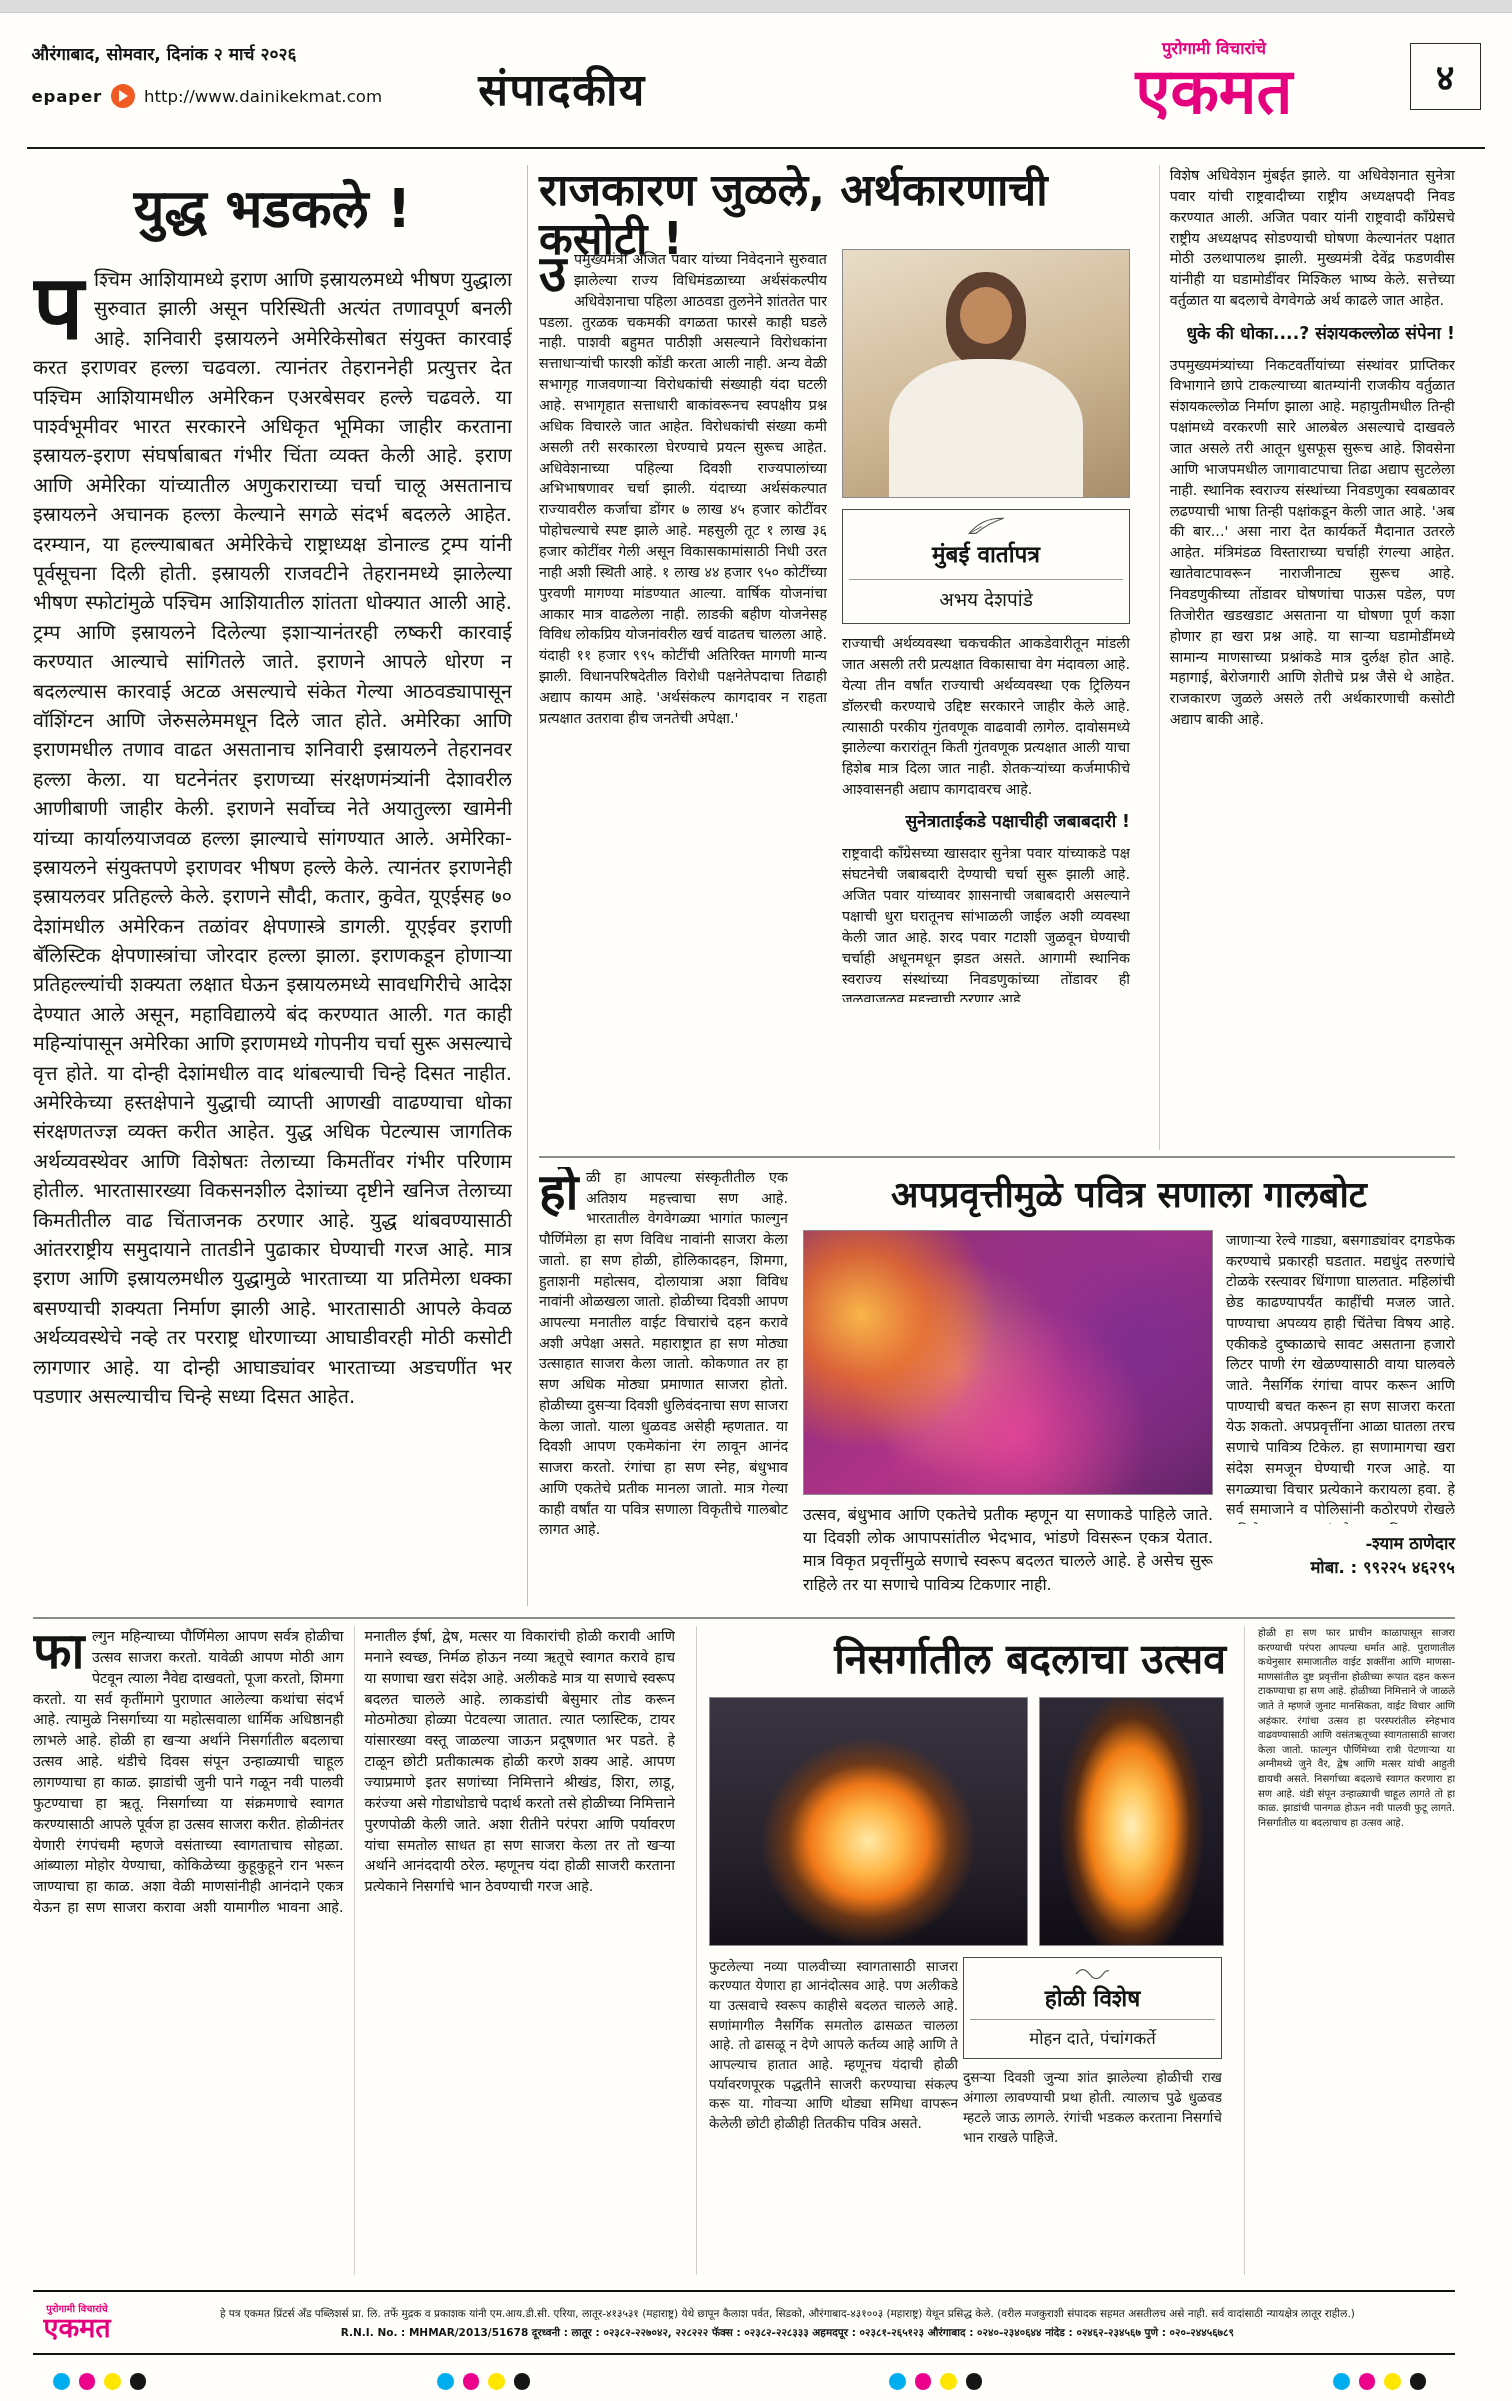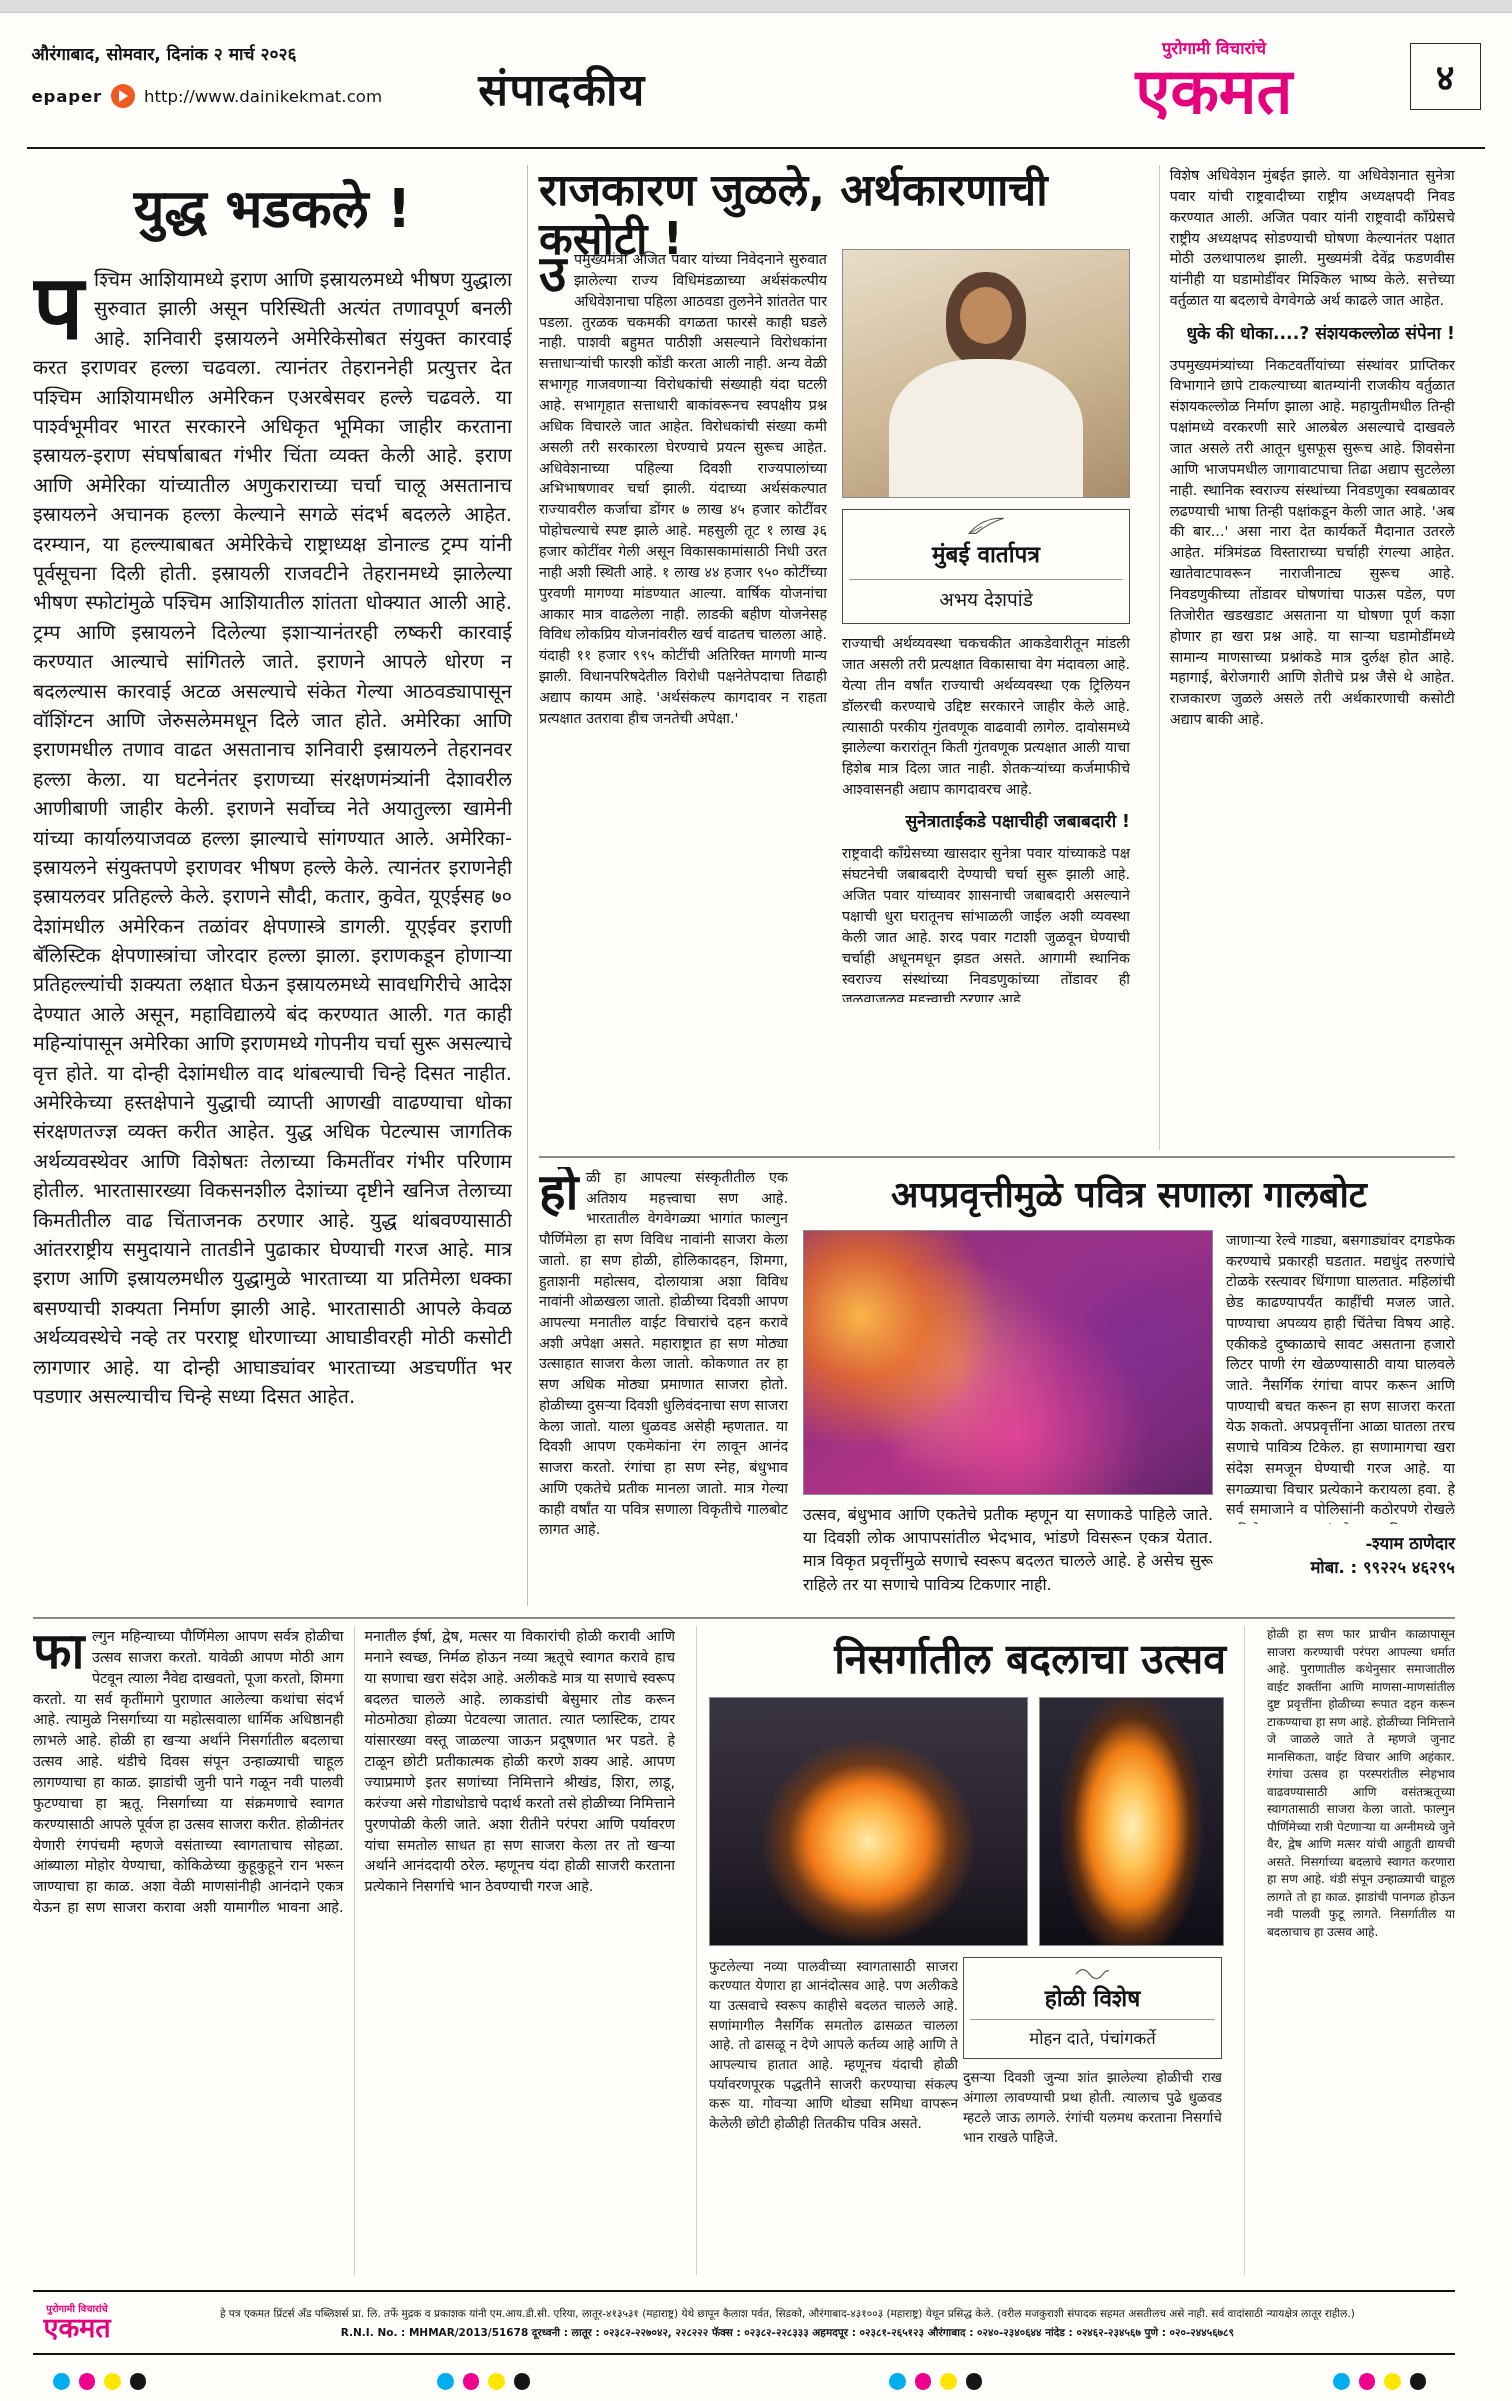--- a/index.html
+++ b/index.html
@@ -79,21 +79,21 @@
         background:radial-gradient(ellipse 40% 55% at 50% 52%, #fff0b8 0%, #ffc355 30%, #f07d14 58%, rgba(90,45,18,.9) 80%, transparent 100%),
         linear-gradient(#2e2a35,#1b1722 70%,#100d15);}
   .below-row{display:flex;gap:5px;margin-top:10.5px;height:331px;overflow:hidden;}
   .subL{width:249px;font-size:13.6px;line-height:1.45;}
   .subR{width:259px;}
   .box2{border:1.5px solid #4a4a4a;text-align:center;padding:7.5px 6px 9px;margin-bottom:9px;}
   .box2 .ttl{font-size:22.6px;font-weight:bold;}
   .box2 .auth{font-size:16.6px;margin-top:6.8px;border-top:0.8px solid #9a9a9a;padding-top:6px;}
   .subR .txt{font-size:13.6px;line-height:1.45;height:143px;}
   .rightcol{position:absolute;left:1211px;top:0;width:211px;height:100%;border-left:0.8px solid #cfcfcf;
-        padding-left:22px;box-sizing:border-box;font-size:12px;line-height:1.46;}
+        padding-left:13px;box-sizing:border-box;font-size:10px;line-height:1.46;}
   
   .footer{position:absolute;left:33px;top:2277px;width:1422px;height:65px;border-top:2.3px solid #111;
         border-bottom:2.3px solid #111;display:flex;align-items:center;gap:19.6px;padding:0 10.5px;box-sizing:border-box;}
   .f-logo{text-align:center;line-height:1;flex:0 0 auto;}
   .f-logo .tag{font-size:9.8px;font-weight:bold;color:#e5007d;}
   .f-logo .name{font-size:27px;font-weight:bold;color:#e5007d;}
   .f-lines{flex:1;text-align:center;}
   .f1{font-size:10.5px;line-height:1.4;}
   .f2{font-size:10.5px;font-weight:bold;margin-top:3.8px;}
   
@@ -202,21 +202,21 @@
       <div class="below-row">
         <div class="subL just">फुटलेल्या नव्या पालवीच्या स्वागतासाठी साजरा करण्यात येणारा हा आनंदोत्सव आहे. पण अलीकडे या उत्सवाचे स्वरूप काहीसे बदलत चालले आहे. सणांमागील नैसर्गिक समतोल ढासळत चालला आहे. तो ढासळू न देणे आपले कर्तव्य आहे आणि ते आपल्याच हातात आहे. म्हणूनच यंदाची होळी पर्यावरणपूरक पद्धतीने साजरी करण्याचा संकल्प करू या. गोवऱ्या आणि थोड्या समिधा वापरून केलेली छोटी होळीही तितकीच पवित्र असते.</div>
         <div class="subR">
           <div class="box2">
             <svg class="flourish" width="39" height="13.6" viewBox="0 0 52 18">
                 <path d="M4 12 q9 -12 18 0 q9 12 18 0 q4 -6 8 -4" fill="none" stroke="#555" stroke-width="1.6"></path>
               </svg>
             <div class="ttl">होळी विशेष</div>
             <div class="auth">मोहन दाते, पंचांगकर्ते</div>
           </div>
-          <div class="txt just">दुसऱ्या दिवशी जुन्या शांत झालेल्या होळीची राख अंगाला लावण्याची प्रथा होती. त्यालाच पुढे धुळवड म्हटले जाऊ लागले. रंगांची यलमध करताना निसर्गाचे भान राखले पाहिजे.</div>
+          <div class="txt just">दुसऱ्या दिवशी जुन्या शांत झालेल्या होळीची राख अंगाला लावण्याची प्रथा होती. त्यालाच पुढे धुळवड म्हटले जाऊ लागले. रंगांची भडकल करताना निसर्गाचे भान राखले पाहिजे.</div>
         </div>
       </div>
     </div>
 
     <div class="rightcol just">होळी हा सण फार प्राचीन काळापासून साजरा करण्याची परंपरा आपल्या धर्मात आहे. पुराणातील कथेनुसार समाजातील वाईट शक्तींना आणि माणसा-माणसांतील दुष्ट प्रवृत्तींना होळीच्या रूपात दहन करून टाकण्याचा हा सण आहे. होळीच्या निमित्ताने जे जाळले जाते ते म्हणजे जुनाट मानसिकता, वाईट विचार आणि अहंकार. रंगांचा उत्सव हा परस्परांतील स्नेहभाव वाढवण्यासाठी आणि वसंतऋतूच्या स्वागतासाठी साजरा केला जातो. फाल्गुन पौर्णिमेच्या रात्री पेटणाऱ्या या अग्नीमध्ये जुने वैर, द्वेष आणि मत्सर यांची आहुती द्यायची असते. निसर्गाच्या बदलाचे स्वागत करणारा हा सण आहे. थंडी संपून उन्हाळ्याची चाहूल लागते तो हा काळ. झाडांची पानगळ होऊन नवी पालवी फुटू लागते. निसर्गातील या बदलाचाच हा उत्सव आहे.</div>
   </div>
 
   <div class="footer">
     <div class="f-logo">
       <div class="tag">पुरोगामी विचारांचे</div>

